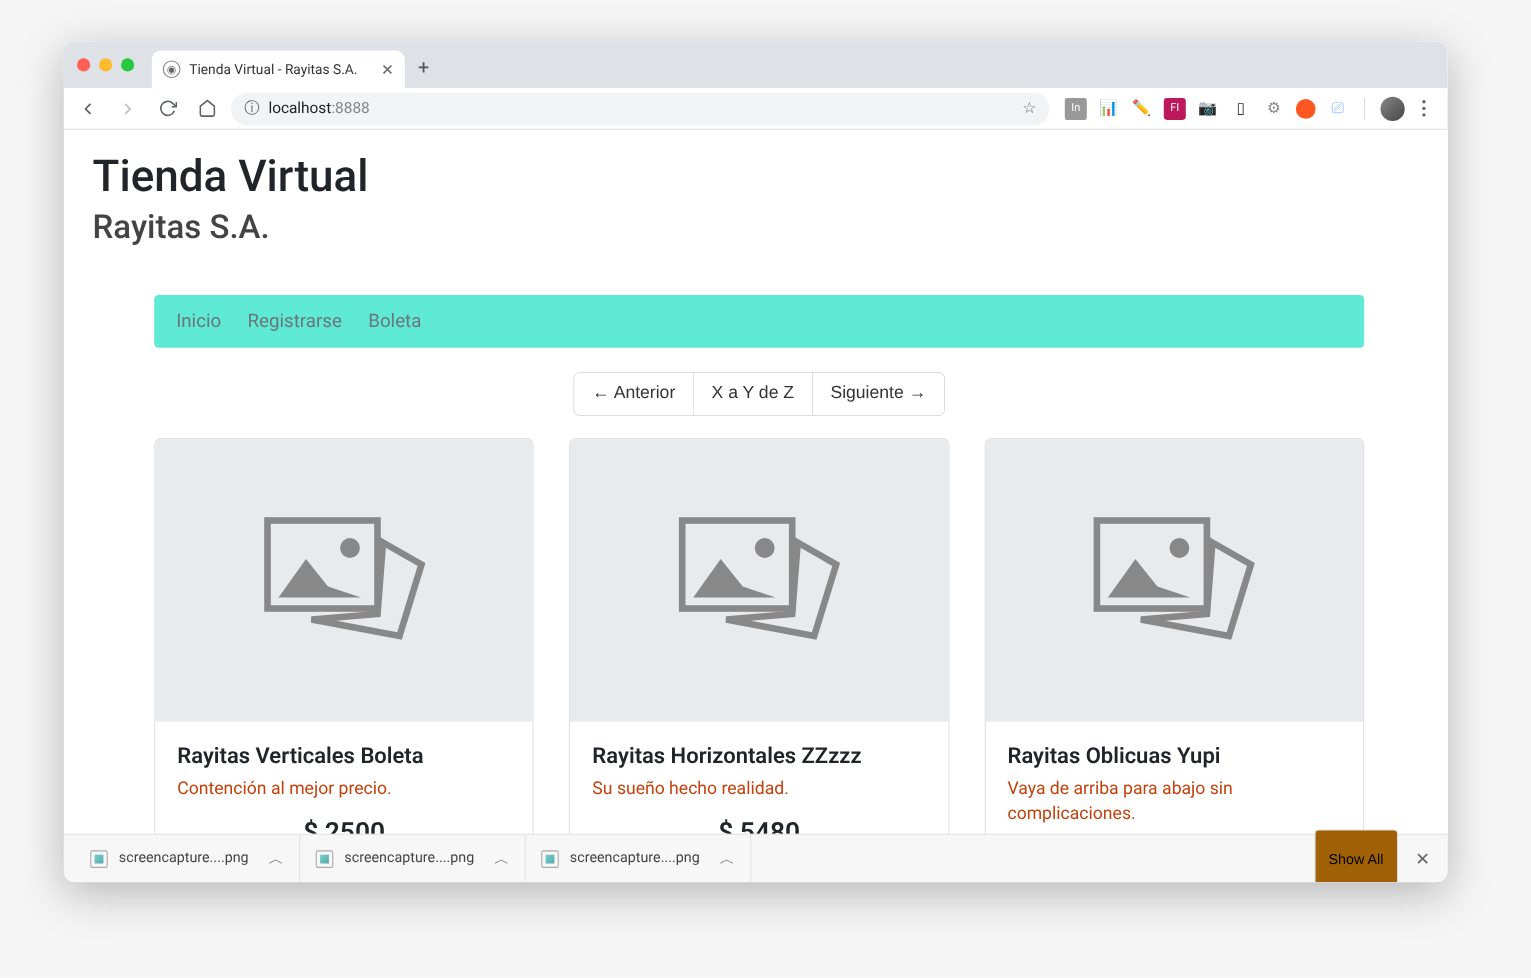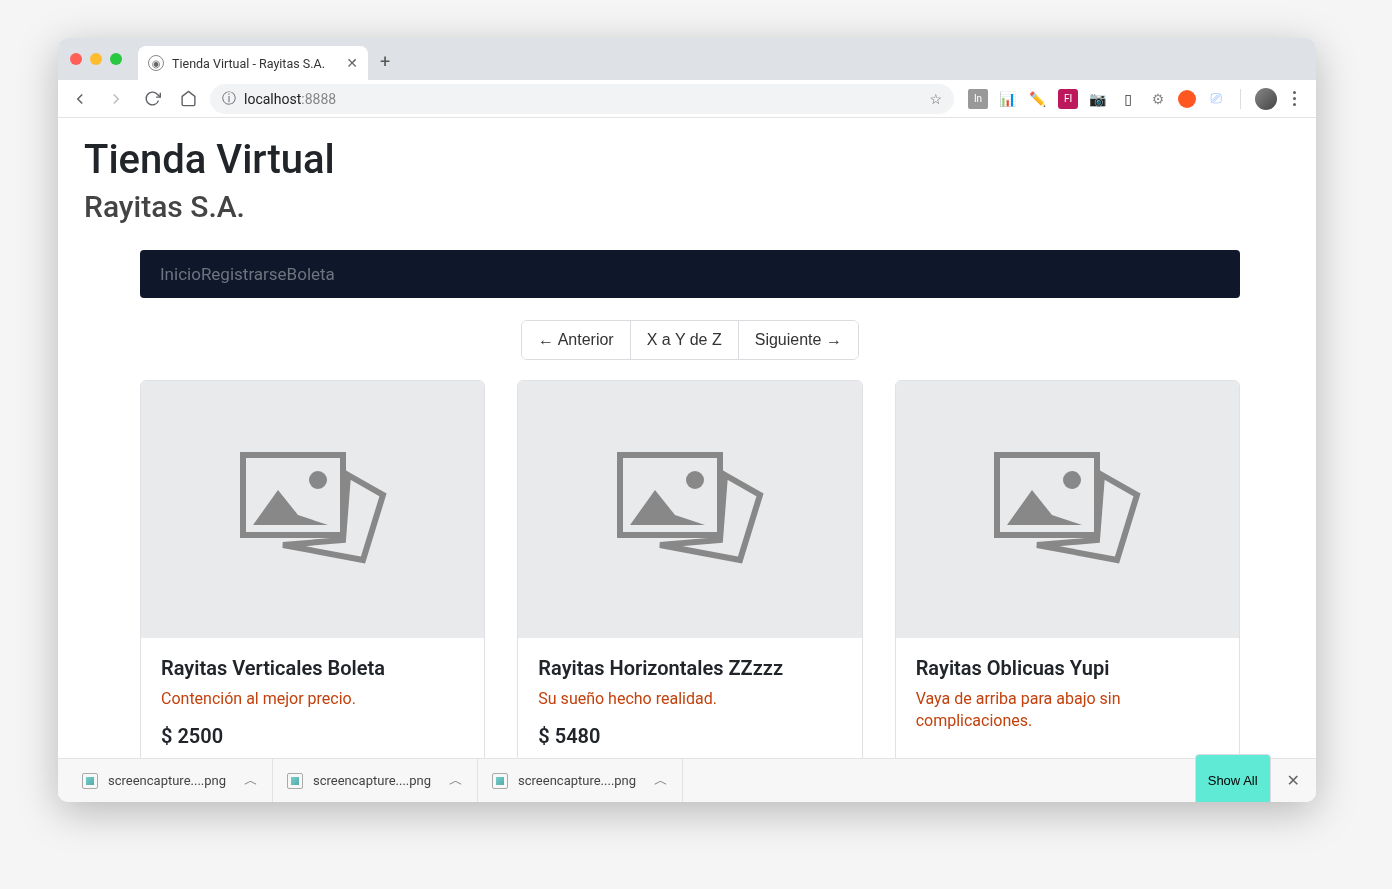--- a/index.html
+++ b/index.html
@@ -78,57 +78,57 @@
     .ext { width:20px; height:20px; display:flex; align-items:center; justify-content:center; font-size:14px;}
     .avatar { width:22px; height:22px; border-radius:50%; background:linear-gradient(135deg,#888,#444); }
     .menu-dots { display:flex; flex-direction:column; gap:3px; padding:0 6px; cursor:pointer;}
     .menu-dots span{width:3px;height:3px;background:#5f6368;border-radius:50%;}
     .divider-v { width:1px; height:20px; background:#ddd; margin:0 4px;}
     
     .page {
       flex:1; overflow:auto; background:#fff; padding:18px 20px 0 26px; color:#212529;
     }
     .page h1 { font-size:40px; font-weight:500; margin-bottom:6px;}
-    .page h2 { font-size:30px; font-weight:500; color:#444; margin-bottom:26px;}
+    .page h2 { font-size:30px; font-weight:500; color:#444; margin-bottom:44px;}
     .container { max-width:1100px; margin:0 auto;}
     .navbar {
-      background:#0f172a; border-radius:4px; padding:14px 20px;
-      display:flex; margin-bottom:22px;
+      background:#5eead4; border-radius:4px; padding:14px 20px;
+      display:flex; gap:24px; margin-bottom:22px;
     }
     .navlink { color:#6c757d; font-size:17px; text-decoration:none; cursor:pointer;}
     .pagination { display:flex; justify-content:center; margin-bottom:20px;}
     .btn-group { display:inline-flex; border:1px solid #dadce0; border-radius:6px; overflow:hidden;}
     .btn-group button {
       background:#fff; border:none; padding:10px 16px; font-size:16px; color:#333; cursor:pointer;
       border-right:1px solid #dadce0;
     }
     .btn-group button:last-child{border-right:none;}
     .grid { display:grid; grid-template-columns:repeat(3,1fr); gap:32px;}
     .card { border:1px solid #dfe1e4; border-radius:6px; overflow:hidden;}
     .card-img { height:257px; background:#e9eaec; display:flex; align-items:center; justify-content:center;}
     .card-body { padding:18px 20px;}
     .card-title { font-size:20px; font-weight:600; margin-bottom:8px;}
     .card-text { font-size:16px; color:#c2410c; margin-bottom:14px; line-height:1.4;}
-    .card-price { text-align:left; font-size:20px; font-weight:600;}
+    .card-price { text-align:center; font-size:24px; font-weight:600;}
     
     .ph svg { width:160px; height:130px; }
     
     .downloads {
       height:44px; background:#f7f7f7; border-top:1px solid #e3e3e3;
       display:flex; align-items:center; padding:0 10px; gap:0;
     }
     .dl-item {
       display:flex; align-items:center; gap:10px; padding:0 14px; height:100%;
       border-right:1px solid #e3e3e3; font-size:13px; color:#444;
     }
     .dl-icon { width:16px; height:16px; border:1px solid #aaa; border-radius:2px; position:relative;}
     .dl-icon::after{content:""; position:absolute; top:3px; left:3px; right:3px; bottom:3px; background:linear-gradient(135deg,#7cc,#5aa);}
     .chev { color:#777; font-size:14px; margin-left:8px; cursor:pointer;}
     .dl-spacer{flex:1;}
-    .showall { border:1px solid #dadce0; background:#5eead4; border-radius:4px; padding:18px 12px; font-size:13px; cursor:pointer; margin-right:10px;}
+    .showall { border:1px solid #dadce0; background:#a16207; border-radius:4px; padding:18px 12px; font-size:13px; cursor:pointer; margin-right:10px;}
     .dl-close{color:#666; font-size:16px; cursor:pointer; padding:0 6px;}
   </style>
 </head>
 <body>
 
 <div class="browser-window">
 
   <div class="titlebar">
     <div class="traffic-lights">
       <div class="tlight red"></div>

